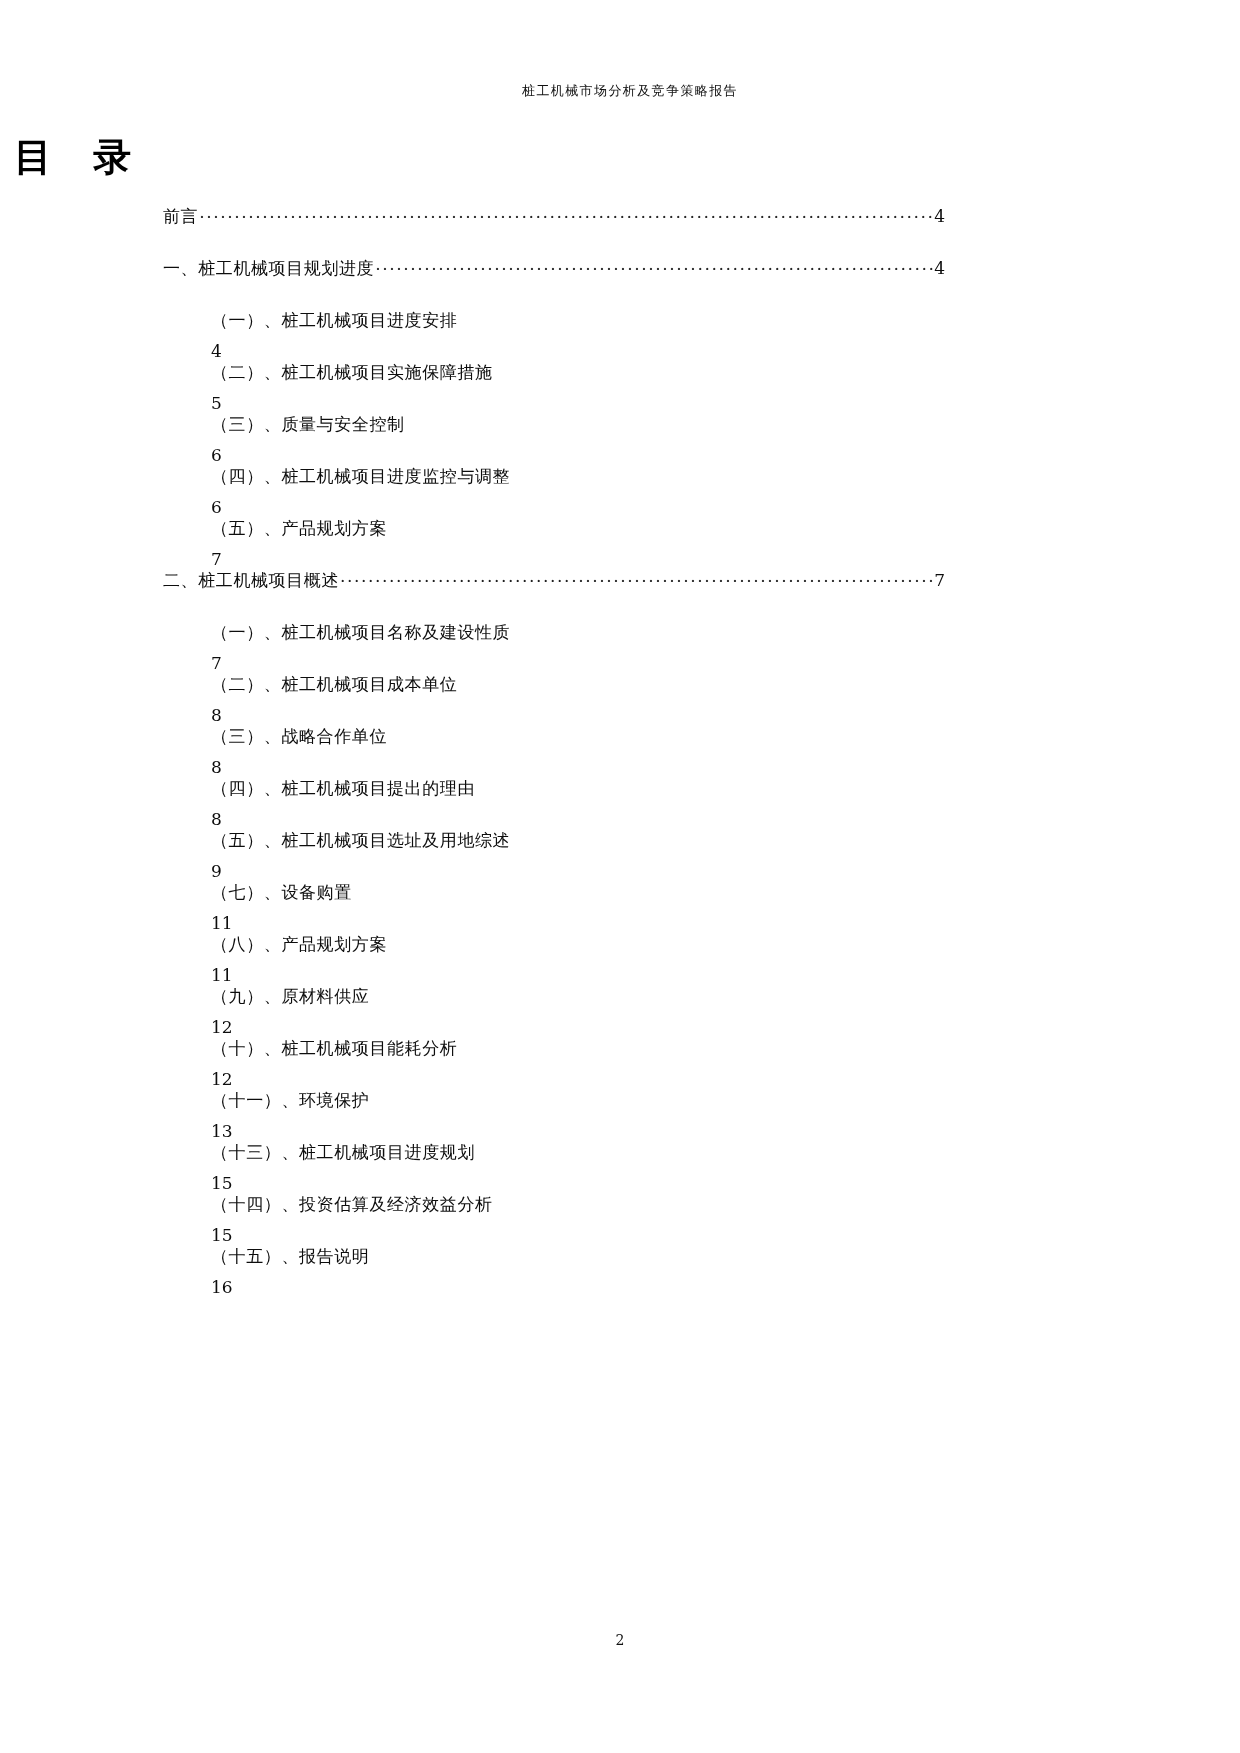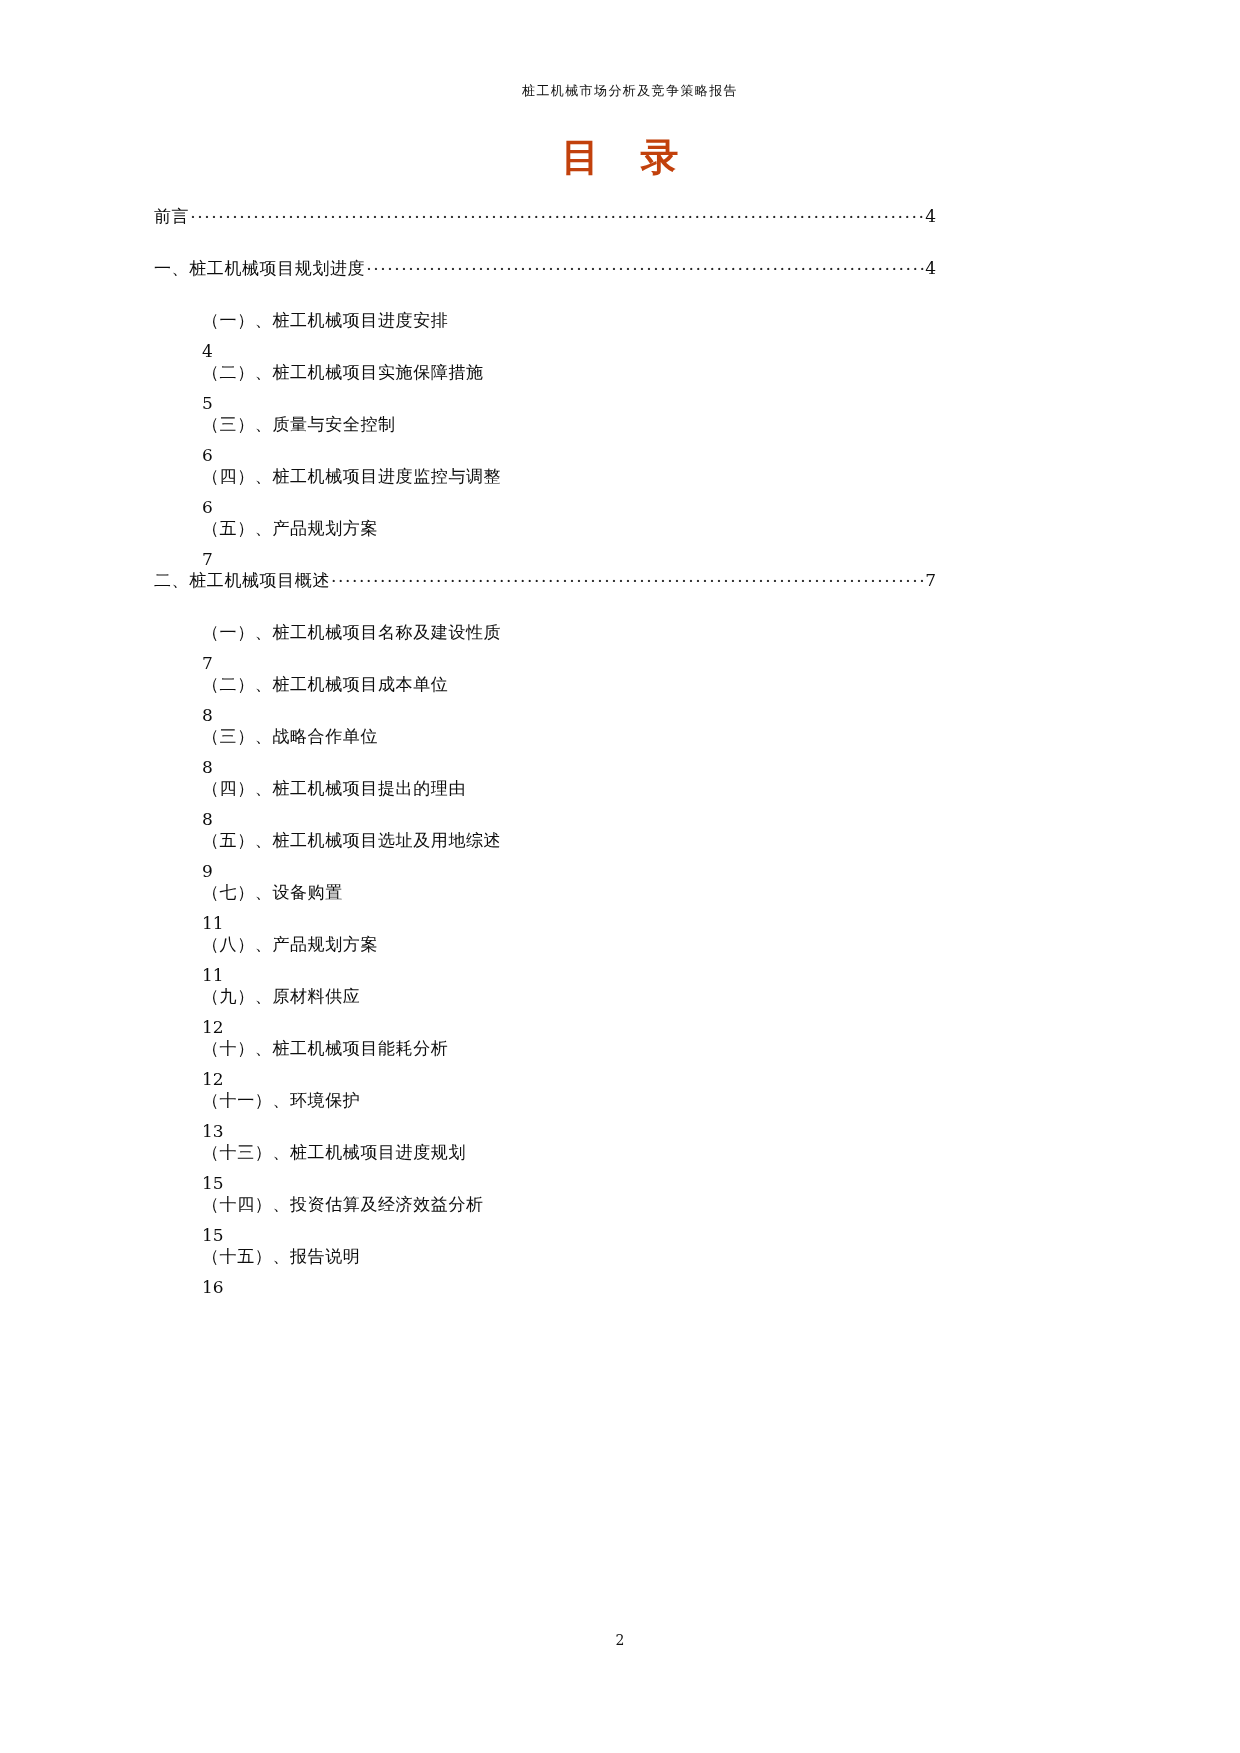--- a/index.html
+++ b/index.html
@@ -33,32 +33,32 @@
     color: #111;
     font-family: "DejaVu Serif", "Liberation Serif", serif;
     padding-left: 20px;
   }
   
   .toc-title {
     position: absolute;
     top: 132px;
     left: 0;
     right: 0;
-    text-align: center;
+    text-align: left;
     font-size: 38px;
     letter-spacing: 14px;
     text-indent: 14px;
     font-weight: 700;
-    color: #c2410c;
+    color: #000000;
   }
   
   .toc-list {
     position: absolute;
     top: 205px;
-    left: 154px;
+    left: 163px;
     width: 782px;
   }
   .toc-entry {
     display: flex;
     align-items: baseline;
     width: 100%;
     height: 52px;
     font-size: 17px;
     letter-spacing: 0.6px;
     color: #0d0d0d;

